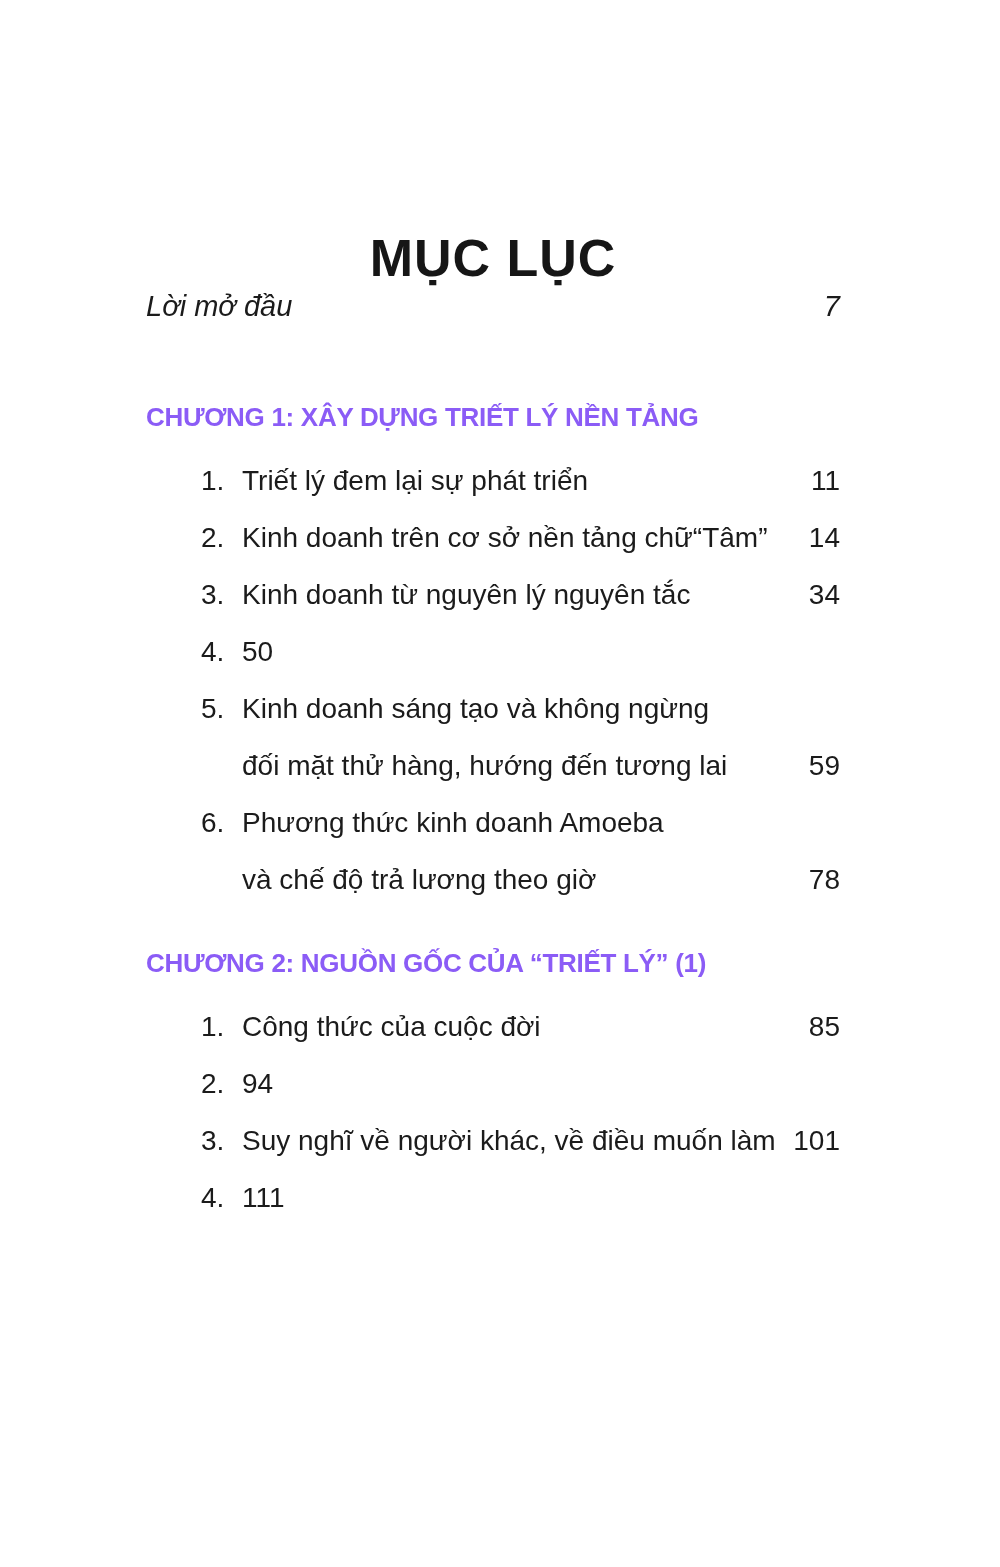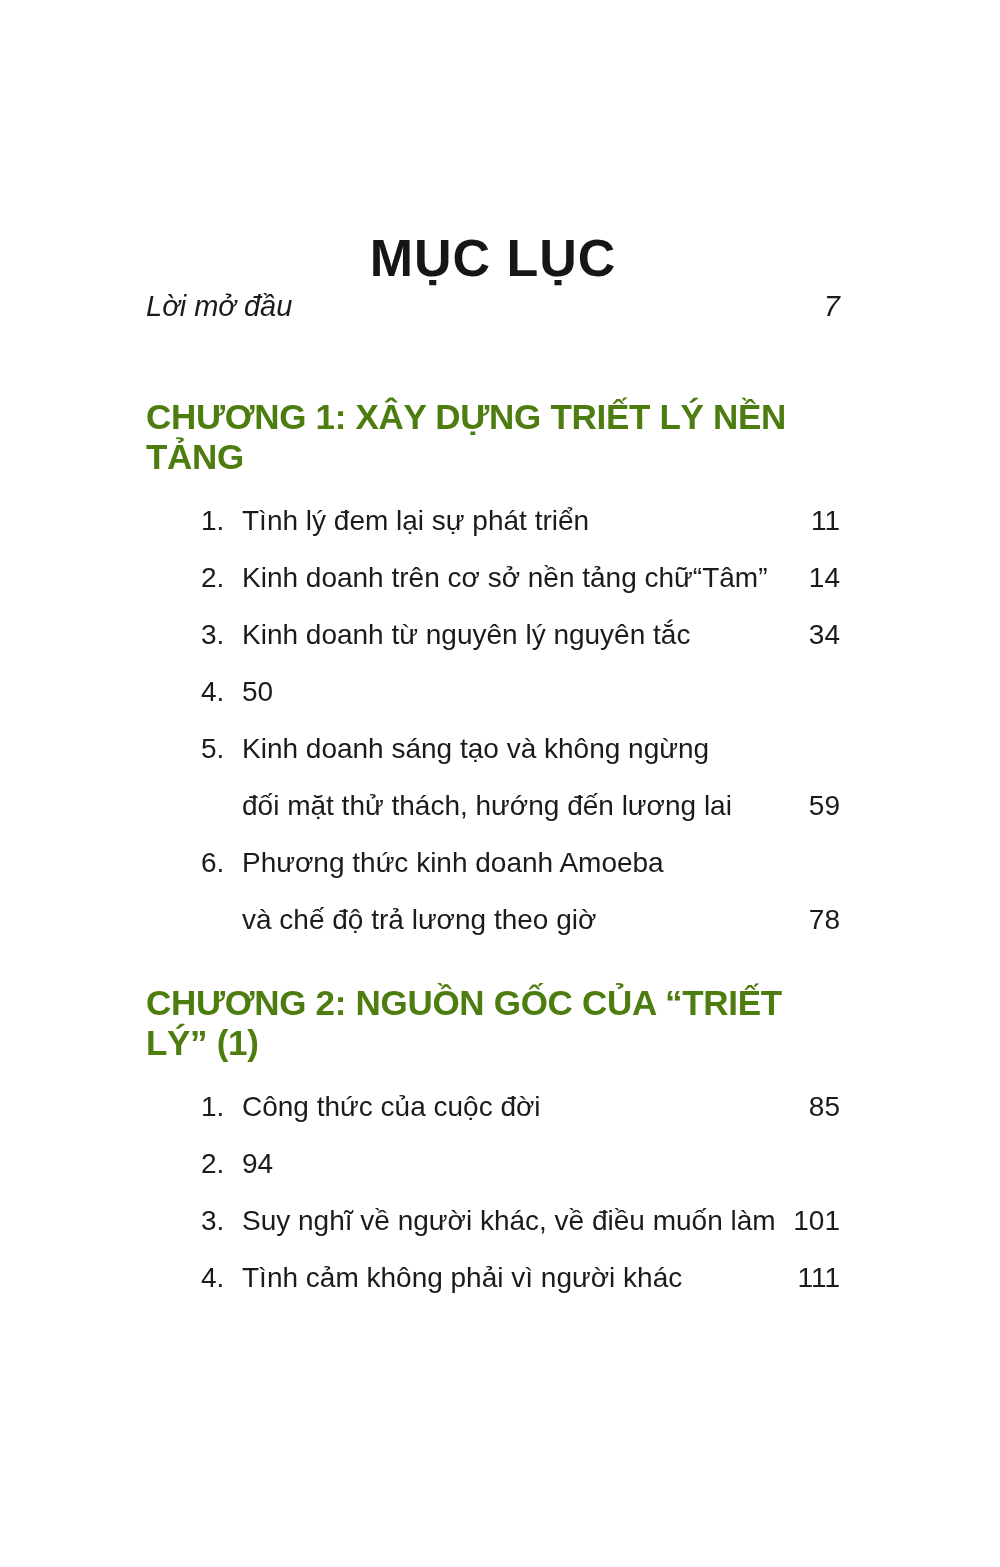--- a/index.html
+++ b/index.html
@@ -35,25 +35,25 @@
     display: flex;
     justify-content: space-between;
     align-items: baseline;
     font-style: italic;
     font-size: 29px;
     line-height: 36px;
     color: #1b1b1b;
   }
   .chapter-title {
     margin-top: 73px;
-    font-size: 35px;
+    font-size: 26px;
     line-height: 40px;
     font-weight: 700;
     letter-spacing: -0.3px;
-    color: #4d7c0f;
+    color: #8b5cf6;
   }
   .chapter-block + .chapter-block .chapter-title {
     margin-top: 35px;
   }
   .toc-list {
     margin-top: 15px;
     padding-left: 55px;
     font-size: 28px;
   }
   .toc-item {
@@ -86,21 +86,21 @@
     <span>7</span>
   </div>
 
   <div>
       <div class="chapter-block">
         <div class="chapter-title">CHƯƠNG 1: XÂY DỰNG TRIẾT LÝ NỀN TẢNG</div>
         <div class="toc-list">
           <div class="toc-item">
             <div class="item-num">1.</div>
             <div class="item-lines">
-              <div class="item-line">Tình lý đem lại sự phát triển</div>
+              <div class="item-line">Triết lý đem lại sự phát triển</div>
             </div>
             <div class="item-page">11</div>
           </div>
           <div class="toc-item">
             <div class="item-num">2.</div>
             <div class="item-lines">
               <div class="item-line">Kinh doanh trên cơ sở nền tảng chữ“Tâm”</div>
             </div>
             <div class="item-page">14</div>
           </div>
@@ -112,21 +112,21 @@
             <div class="item-page">34</div>
           </div>
           <div class="toc-item">
             <div class="item-num">4.</div>
             <div class="item-page">50</div>
           </div>
           <div class="toc-item">
             <div class="item-num">5.</div>
             <div class="item-lines">
               <div class="item-line">Kinh doanh sáng tạo và không ngừng</div>
-              <div class="item-line">đối mặt thử thách, hướng đến lương lai</div>
+              <div class="item-line">đối mặt thử hàng, hướng đến tương lai</div>
             </div>
             <div class="item-page">59</div>
           </div>
           <div class="toc-item">
             <div class="item-num">6.</div>
             <div class="item-lines">
               <div class="item-line">Phương thức kinh doanh Amoeba</div>
               <div class="item-line">và chế độ trả lương theo giờ</div>
             </div>
             <div class="item-page">78</div>
@@ -149,21 +149,18 @@
           </div>
           <div class="toc-item">
             <div class="item-num">3.</div>
             <div class="item-lines">
               <div class="item-line">Suy nghĩ về người khác, về điều muốn làm</div>
             </div>
             <div class="item-page">101</div>
           </div>
           <div class="toc-item">
             <div class="item-num">4.</div>
-            <div class="item-lines">
-              <div class="item-line">Tình cảm không phải vì người khác</div>
-            </div>
             <div class="item-page">111</div>
           </div>
         </div>
       </div>
     </div>
 </div>
 
 </body></html>

